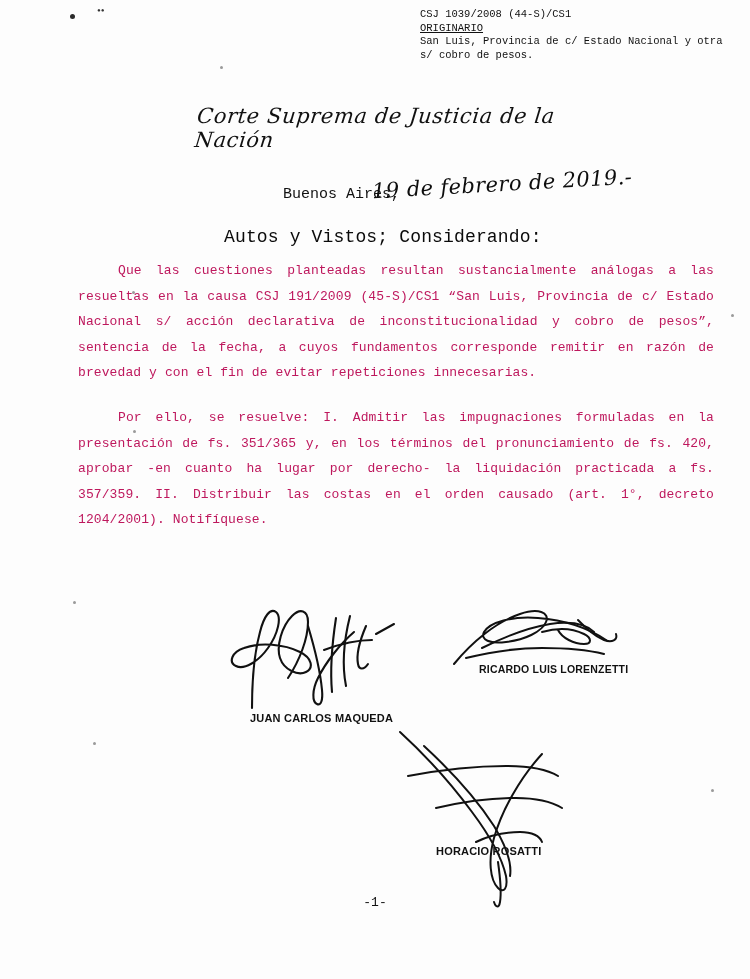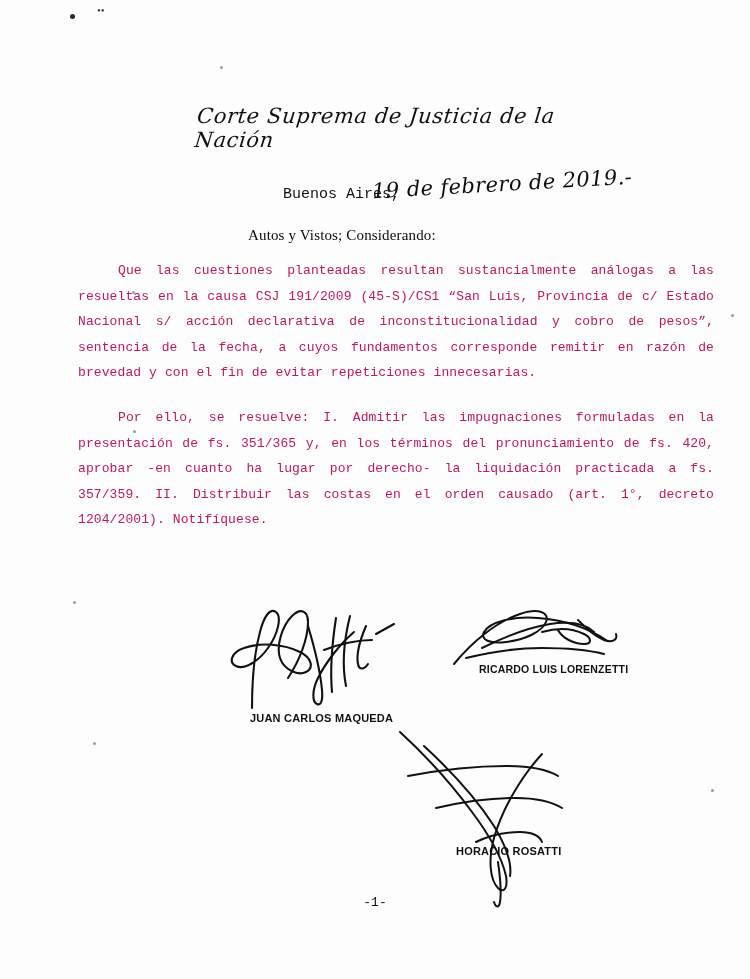--- a/index.html
+++ b/index.html
@@ -76,25 +76,24 @@
     font-style: italic;
     font-size: 21px;
     color: #0d0d0d;
     transform: rotate(-3.2deg);
     letter-spacing: 0.4px;
   }
 
   
   .autos {
     position: absolute;
-    left: 248px;
+    left: 224px;
     top: 227px;
-    font-size: 15px;
+    font-size: 18px;
     letter-spacing: 0.15px;
-    font-family: Liberation Serif, serif;
   }
   .para {
     position: absolute;
     font-size: 13px;
     line-height: 25.6px;
     text-align: justify;
     text-justify: inter-word;
     letter-spacing: 0.1px;
     color: #be185d;
   }
@@ -114,21 +113,21 @@
   .sig-name {
     position: absolute;
     font-family: "Liberation Sans", sans-serif;
     font-weight: bold;
     font-size: 11px;
     letter-spacing: 0.2px;
     color: #111;
   }
   .sig-name.maqueda { left: 226px; top: 712px; margin-left: 24px; }
   .sig-name.lorenzetti { left: 479px; top: 663px; font-size: 10.5px; }
-  .sig-name.rosatti { left: 456px; top: 845px; text-align: right; }
+  .sig-name.rosatti { left: 436px; top: 845px; text-align: right; }
 
   .sig {
     position: absolute;
     pointer-events: none;
   }
 
   .folio {
     position: absolute;
     left: 0;
     top: 895px;
@@ -150,20 +149,24 @@
   <div class="mark" style="left:70px; top:14px; width:5px; height:5px; border-radius:50%;"></div>
   <div class="tick" style="left:97px; top:4px;">•‍•</div>
   <div class="speck" style="left:220px; top:66px; width:3px; height:3px;"></div>
   <div class="speck" style="left:132px; top:291px; width:3px; height:3px;"></div>
   <div class="speck" style="left:731px; top:314px; width:3px; height:3px;"></div>
   <div class="speck" style="left:133px; top:430px; width:3px; height:3px;"></div>
   <div class="speck" style="left:73px; top:601px; width:3px; height:3px;"></div>
   <div class="speck" style="left:93px; top:742px; width:3px; height:3px;"></div>
   <div class="speck" style="left:711px; top:789px; width:3px; height:3px;"></div>
 
+  <div class="caption"><span>CSJ 1039/2008 (44-S)/CS1</span>
+<span class="u">ORIGINARIO</span>
+<span>San Luis, Provincia de c/ Estado Nacional y otra</span>
+<span>s/ cobro de pesos.</span></div>
 
   <div class="court-title">Corte Suprema de Justicia de la Nación</div>
 
   <div class="placedate">Buenos Aires,</div>
   <div class="handdate">19 de febrero de 2019.-</div>
 
   <div class="autos">Autos y Vistos; Considerando:</div>
 
   <div class="para p1"><span class="ind"></span><span>Que las cuestiones planteadas resultan sustancialmente análogas a las resueltas en la causa CSJ 191/2009 (45-S)/CS1 “San Luis, Provincia de c/ Estado Nacional s/ acción declarativa de inconstitucionalidad y cobro de pesos”, sentencia de la fecha, a cuyos fundamentos corresponde remitir en razón de brevedad y con el fin de evitar repeticiones innecesarias.</span></div>
 

